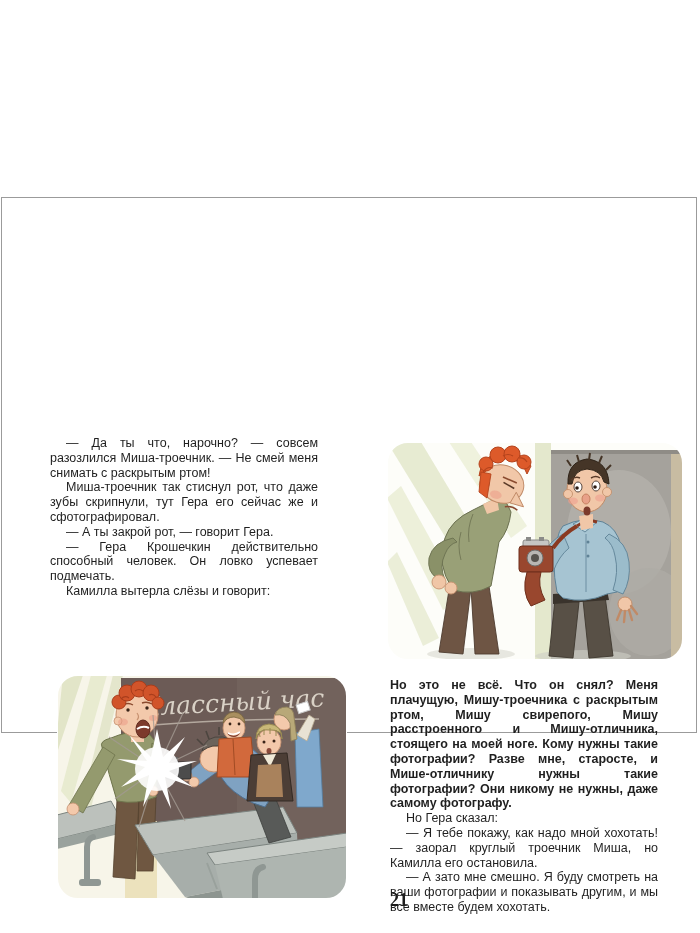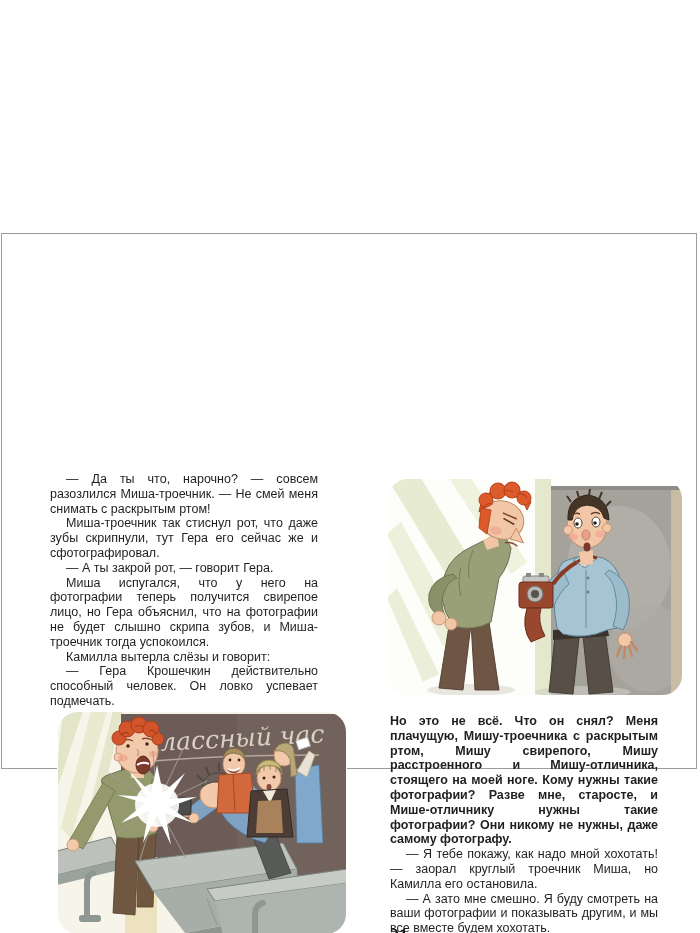--- a/index.html
+++ b/index.html
@@ -2,21 +2,21 @@
 <html lang="ru"><head>
 <meta charset="utf-8">
 <style>
   html,body{margin:0;padding:0;}
   body{
     width:700px;height:933px;position:relative;background:#ffffff;
     font-family:"Liberation Sans", sans-serif;
   }
   .scan-frame{
     position:absolute;left:1px;top:197px;width:694px;height:534px;
-    border:1px solid #9b9b9b;background:#ffffff;margin-top:36px;
+    border:1px solid #9b9b9b;background:#ffffff;
   }
   .text-block{
     position:absolute;width:268px;
     font-size:12.5px;line-height:14.8px;color:#1f1f1f;
     text-align:justify;
   }
   .text-block p{margin:0;text-indent:16px;}
   .text-block p.noindent{text-indent:0;font-weight:bold;}
   #left-text{left:48px;top:238px;}
   #right-text{left:388px;top:480px;}
@@ -32,23 +32,22 @@
 </style>
 </head>
 <body>
 
 <div class="scan-frame">
 
   <div id="left-text" class="text-block">
     <p>— Да ты что, нарочно? — совсем разозлился Миша-троечник. — Не смей меня снимать с раскрытым ртом!</p>
     <p>Миша-троечник так стиснул рот, что даже зубы скрипнули, тут Гера его сейчас же и сфотографировал.</p>
     <p>— А ты закрой рот, — говорит Гера.</p>
-    <p>Миша испугался, что у него на фотографии теперь получится свирепое лицо, но Гера объяснил, что на фотографии не будет слышно скрипа зубов, и Миша-троечник тогда успокоился.</p>
+    <p>— Гера Крошечкин действительно способный человек. Он ловко успевает подмечать.</p>
     <p>Камилла вытерла слёзы и говорит:</p>
-    <p>— Гера Крошечкин действительно способный человек. Он ловко успевает подмечать.</p>
   </div>
 
   <div id="left-illus" class="illus">
     <svg width="290" height="224" viewBox="0 0 290 224" xmlns="http://www.w3.org/2000/svg">
 
       <rect x="0" y="0" width="290" height="224" fill="#f7f5e9"></rect>
       <polygon points="6,0 26,0 0,78 0,58" fill="#e2e5c8"></polygon>
       <polygon points="34,0 50,0 14,128 4,116" fill="#e8ebd0"></polygon>
       <polygon points="56,0 66,0 30,150 22,140" fill="#dfe2c4" opacity="0.8"></polygon>
 
@@ -267,19 +266,20 @@
           <ellipse cx="200" cy="69" rx="3.5" ry="4.5" fill="#7c3a2c"></ellipse>
         </g>
       </g>
 
       <rect x="-13" y="-13" width="322" height="244" rx="34" fill="none" stroke="#ffffff" stroke-width="28"></rect>
     </svg>
   </div>
 
   <div id="right-text" class="text-block">
     <p class="noindent">Но это не всё. Что он снял? Меня плачущую, Мишу-троечника с раскрытым ртом, Мишу свирепого, Мишу расстроенного и Мишу-отличника, стоящего на моей ноге. Кому нужны такие фотографии? Разве мне, старосте, и Мише-отличнику нужны такие фотографии? Они никому не нужны, даже самому фотографу.</p>
+    <p>Но Гера сказал:</p>
     <p>— Я тебе покажу, как надо мной хохотать! — заорал круглый троечник Миша, но Камилла его остановила.</p>
     <p>— А зато мне смешно. Я буду смотреть на ваши фотографии и показывать другим, и мы все вместе будем хохотать.</p>
   </div>
 
   <div class="page-number">21</div>
 
 </div>
 
 </body></html>

